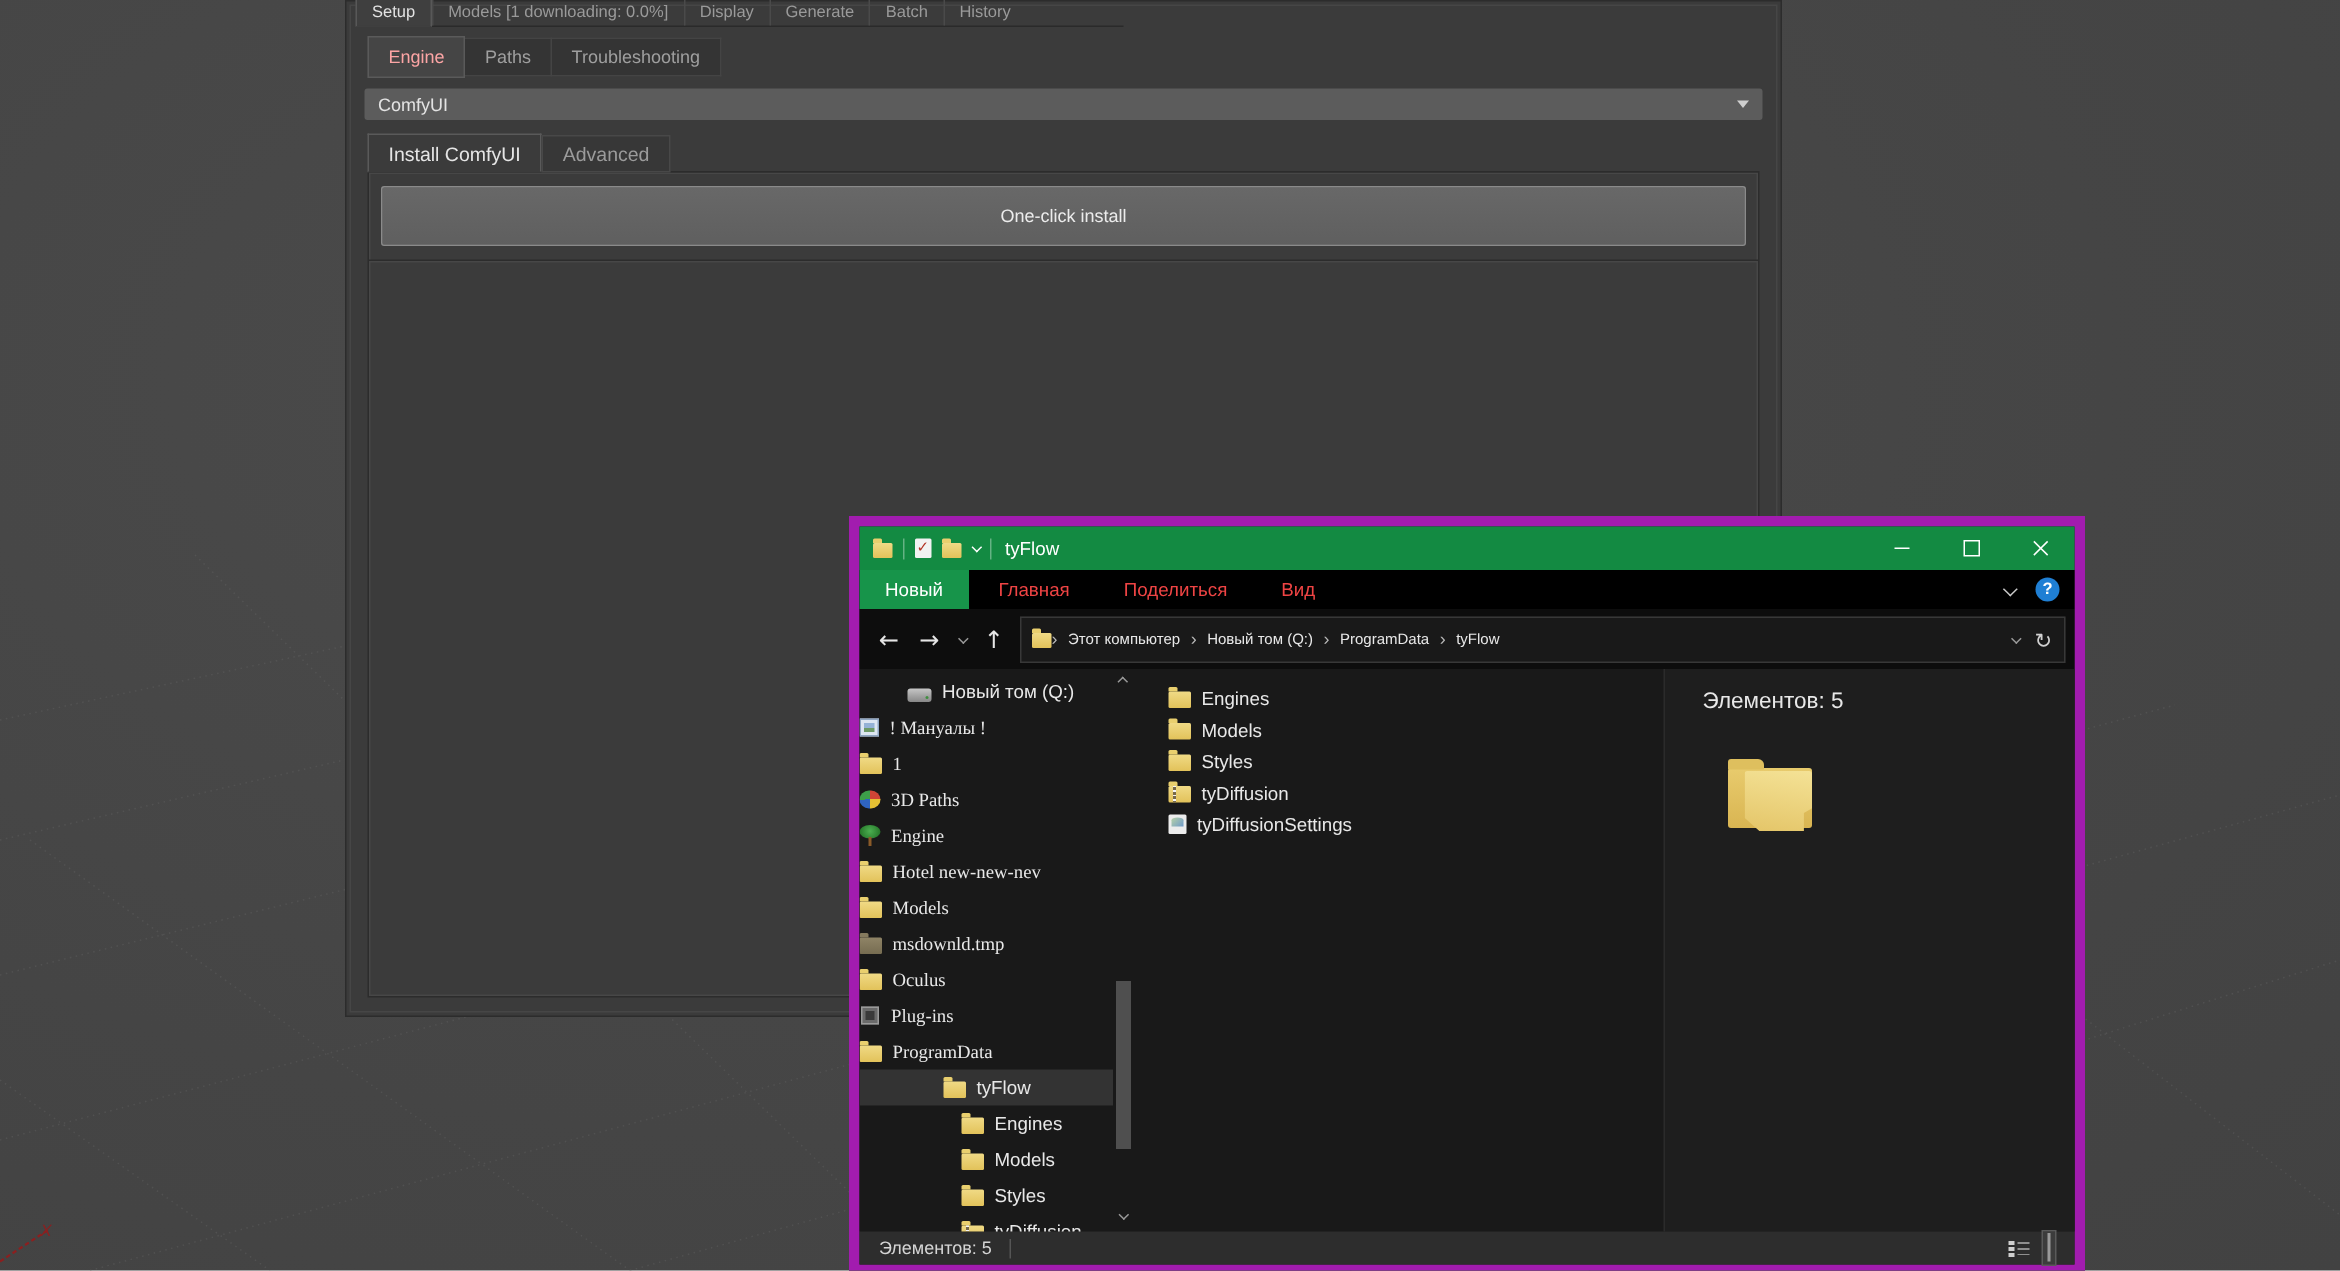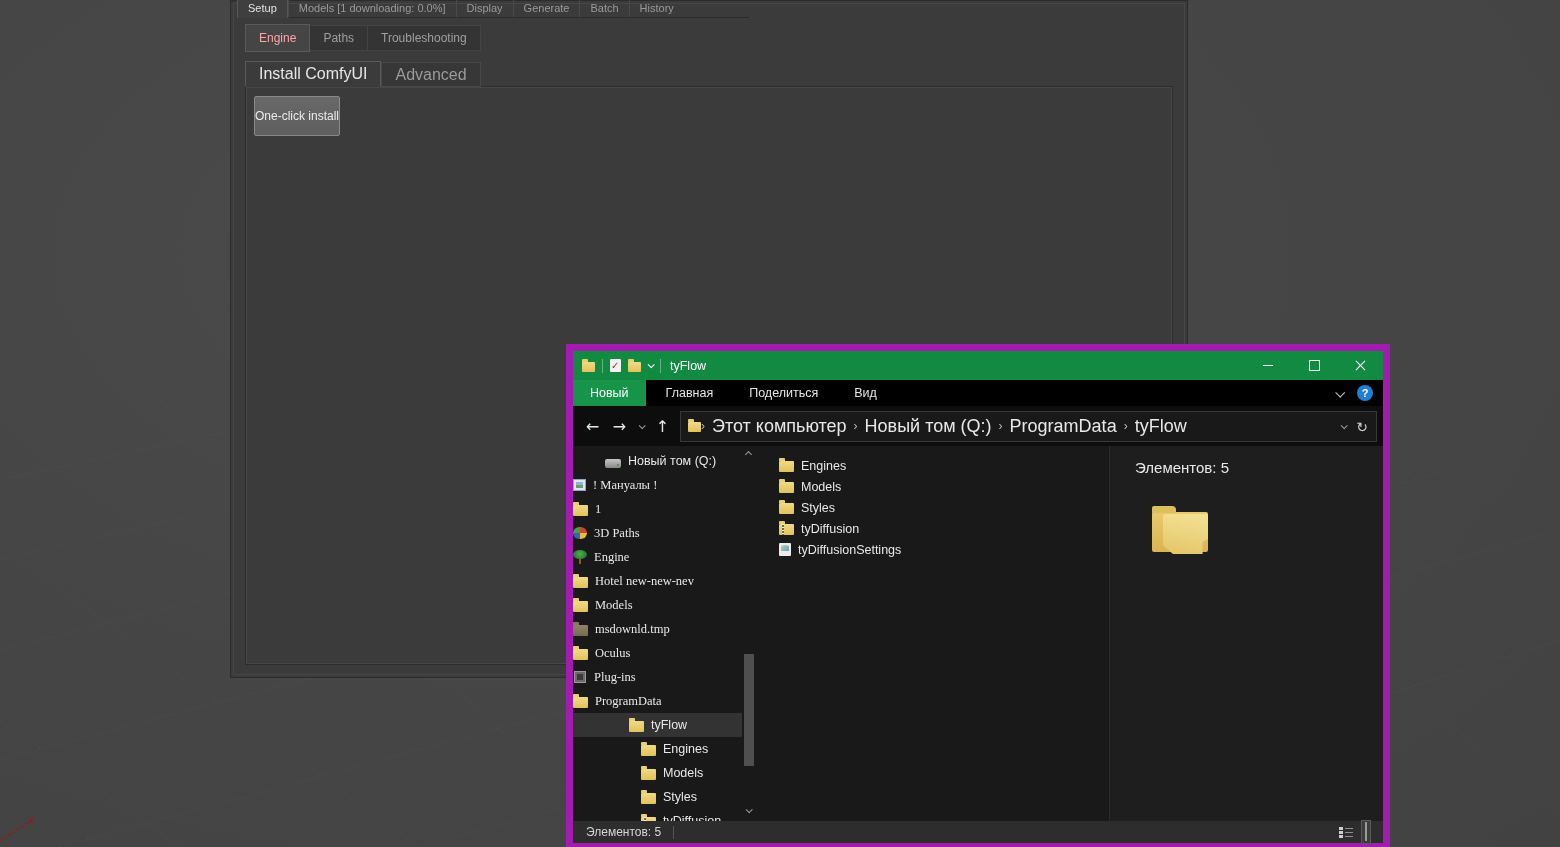--- a/index.html
+++ b/index.html
@@ -26,23 +26,23 @@
   .subtabs{display:flex;margin:7px 0 0 2px;}
   .subtab{height:24px;display:flex;align-items:center;padding:0 13px;font-size:12px;color:#9f9f9f;background:#343434;border:1px solid #444;border-left:none;}
   .subtab:first-child{border-left:1px solid #444;}
   .subtab.active{background:#454545;border:1px solid #5a5a5a;color:#fca5a5;height:26px;margin-top:-1px;}
   .dropdown{
     margin-top:7px;height:21px;background:#5c5c5c;border-radius:2px;
     display:flex;align-items:center;padding:0 9px;font-size:12px;color:#e3e3e3;position:relative;z-index:2;
   }
   .dropdown .tri{margin-left:auto;width:0;height:0;border-left:4px solid transparent;border-right:4px solid transparent;border-top:5px solid #cfcfcf;}
   .instabs{display:flex;margin:9px 0 -1px 2px;position:relative;z-index:3;}
-  .instab{height:23px;display:flex;align-items:center;padding:0 13px;font-size:16px;color:#9b9b9b;background:#373737;border:1px solid #484848;margin-top:1px;}
+  .instab{height:23px;display:flex;align-items:center;padding:0 13px;font-size:13px;color:#9b9b9b;background:#373737;border:1px solid #484848;margin-top:1px;}
   .instab.active{background:#3b3b3b;border:1px solid #5a5a5a;border-bottom:1px solid #3b3b3b;color:#e5e5e5;height:24px;margin-top:0;}
-  .groupbox{flex:1;margin:0 2px 12px 2px;border:1px solid #2c2c2c;box-shadow:inset 1px 1px 0 #474747,inset -1px -1px 0 #474747;position:relative;z-index:2;display:flex;flex-direction:row;}
+  .groupbox{flex:1;margin:0 2px 12px 2px;border:1px solid #2c2c2c;box-shadow:inset 1px 1px 0 #474747,inset -1px -1px 0 #474747;position:relative;z-index:2;display:flex;flex-direction:column;}
   .bigbtn{
     margin:9px 8px;height:38px;background:linear-gradient(180deg,#686868,#5f5f5f);
     border:1px solid #8a8a8a;border-radius:2px;color:#ececec;font-size:12px;
     display:flex;align-items:center;justify-content:center;font-family:inherit;
   }
   .hdiv{border-top:1px solid #2c2c2c;box-shadow:0 1px 0 #474747;}
 
   
   .exp{
     position:absolute;left:566px;top:344px;width:810px;height:492px;z-index:4;
@@ -56,35 +56,35 @@
   .winbtn{width:46px;display:flex;align-items:center;justify-content:center;}
   .glyph-min{width:10px;height:1px;background:#fff;}
   .glyph-max{width:9px;height:9px;border:1px solid #fff;}
   .glyph-close{position:relative;width:11px;height:11px;}
   .glyph-close::before,.glyph-close::after{content:"";position:absolute;left:-1px;top:5px;width:13px;height:1px;background:#fff;}
   .glyph-close::before{transform:rotate(45deg);}
   .glyph-close::after{transform:rotate(-45deg);}
 
   .menubar{height:26px;background:#000;display:flex;align-items:stretch;font-size:12.5px;flex:none;}
   .menu-file{background:#17944a;color:#fff;display:flex;align-items:center;padding:0 17px;}
-  .menu-item{color:#e5e5e5;display:flex;align-items:center;padding:0 16px;margin-left:4px;}
+  .menu-item{color:#ef4444;display:flex;align-items:center;padding:0 16px;margin-left:4px;}
   .menubar-right{margin-left:auto;display:flex;align-items:center;gap:14px;padding-right:10px;}
   .chev{display:inline-block;width:6px;height:6px;border-right:1.5px solid currentColor;border-bottom:1.5px solid currentColor;transform:rotate(45deg) translateY(-1px);}
   .chev.sm{width:4px;height:4px;}
   .helpcircle{width:16px;height:16px;border-radius:50%;background:#1f7fd4;color:#fff;font-size:11px;font-weight:bold;display:flex;align-items:center;justify-content:center;}
 
   .toolbar{height:40px;background:#0d0d0d;display:flex;align-items:center;padding:0 6px;flex:none;}
   .navbtn{width:27px;height:28px;display:flex;align-items:center;justify-content:center;color:#e6e6e6;font-size:16px;font-family:"DejaVu Sans",sans-serif;}
   .navbtn.dim{color:#9a9a9a;width:16px;}
   .icon-back::before{content:"\2190";}
   .icon-fwd::before{content:"\2192";}
   .icon-up::before{content:"\2191";}
   .icon-refresh::before{content:"\21BB";font-size:14px;}
   .addressbar{flex:1;height:29px;margin-left:4px;background:#191919;border:1px solid #383838;display:flex;align-items:center;padding:0 2px 0 7px;min-width:0;}
-  .crumb{color:#e8e8e8;font-size:18px;padding:0 7px;white-space:nowrap;}
+  .crumb{color:#e8e8e8;font-size:10px;padding:0 7px;white-space:nowrap;}
   .crumb-sep{color:#b9b9b9;font-size:12px;}
   .crumb-sep::before{content:"\203A";}
   .addr-right{margin-left:auto;display:flex;align-items:center;gap:10px;color:#9a9a9a;padding-right:6px;}
   .searchbox{width:173px;height:29px;margin-left:8px;background:#191919;border:1px solid #383838;display:flex;align-items:center;padding:0 10px;gap:11px;flex:none;}
   .mag{width:8px;height:8px;border:1.5px solid #a2a2a2;border-radius:50%;position:relative;flex:none;}
   .mag::after{content:"";position:absolute;width:5px;height:1.5px;background:#a2a2a2;left:7px;top:9px;transform:rotate(45deg);transform-origin:left top;}
   .search-ph{color:#9a9a9a;font-size:12.5px;white-space:nowrap;}
 
   .content{flex:1;display:flex;min-height:0;background:#191919;}
   .sidebar{width:184px;flex:none;position:relative;padding-top:3px;overflow:hidden;}
@@ -174,20 +174,24 @@
     <div class="toptab">Display</div>
     <div class="toptab">Generate</div>
     <div class="toptab">Batch</div>
     <div class="toptab">History</div>
   </div>
   <div class="subtabs">
     <div class="subtab active">Engine</div>
     <div class="subtab">Paths</div>
     <div class="subtab">Troubleshooting</div>
   </div>
+  <div class="dropdown">
+    <span>ComfyUI</span>
+    <span class="tri"></span>
+  </div>
   <div class="instabs">
     <div class="instab active">Install ComfyUI</div>
     <div class="instab">Advanced</div>
   </div>
   <div class="groupbox">
     <div class="bigbtn">One-click install</div>
     <div class="hdiv"></div>
   </div>
 </div>
 

